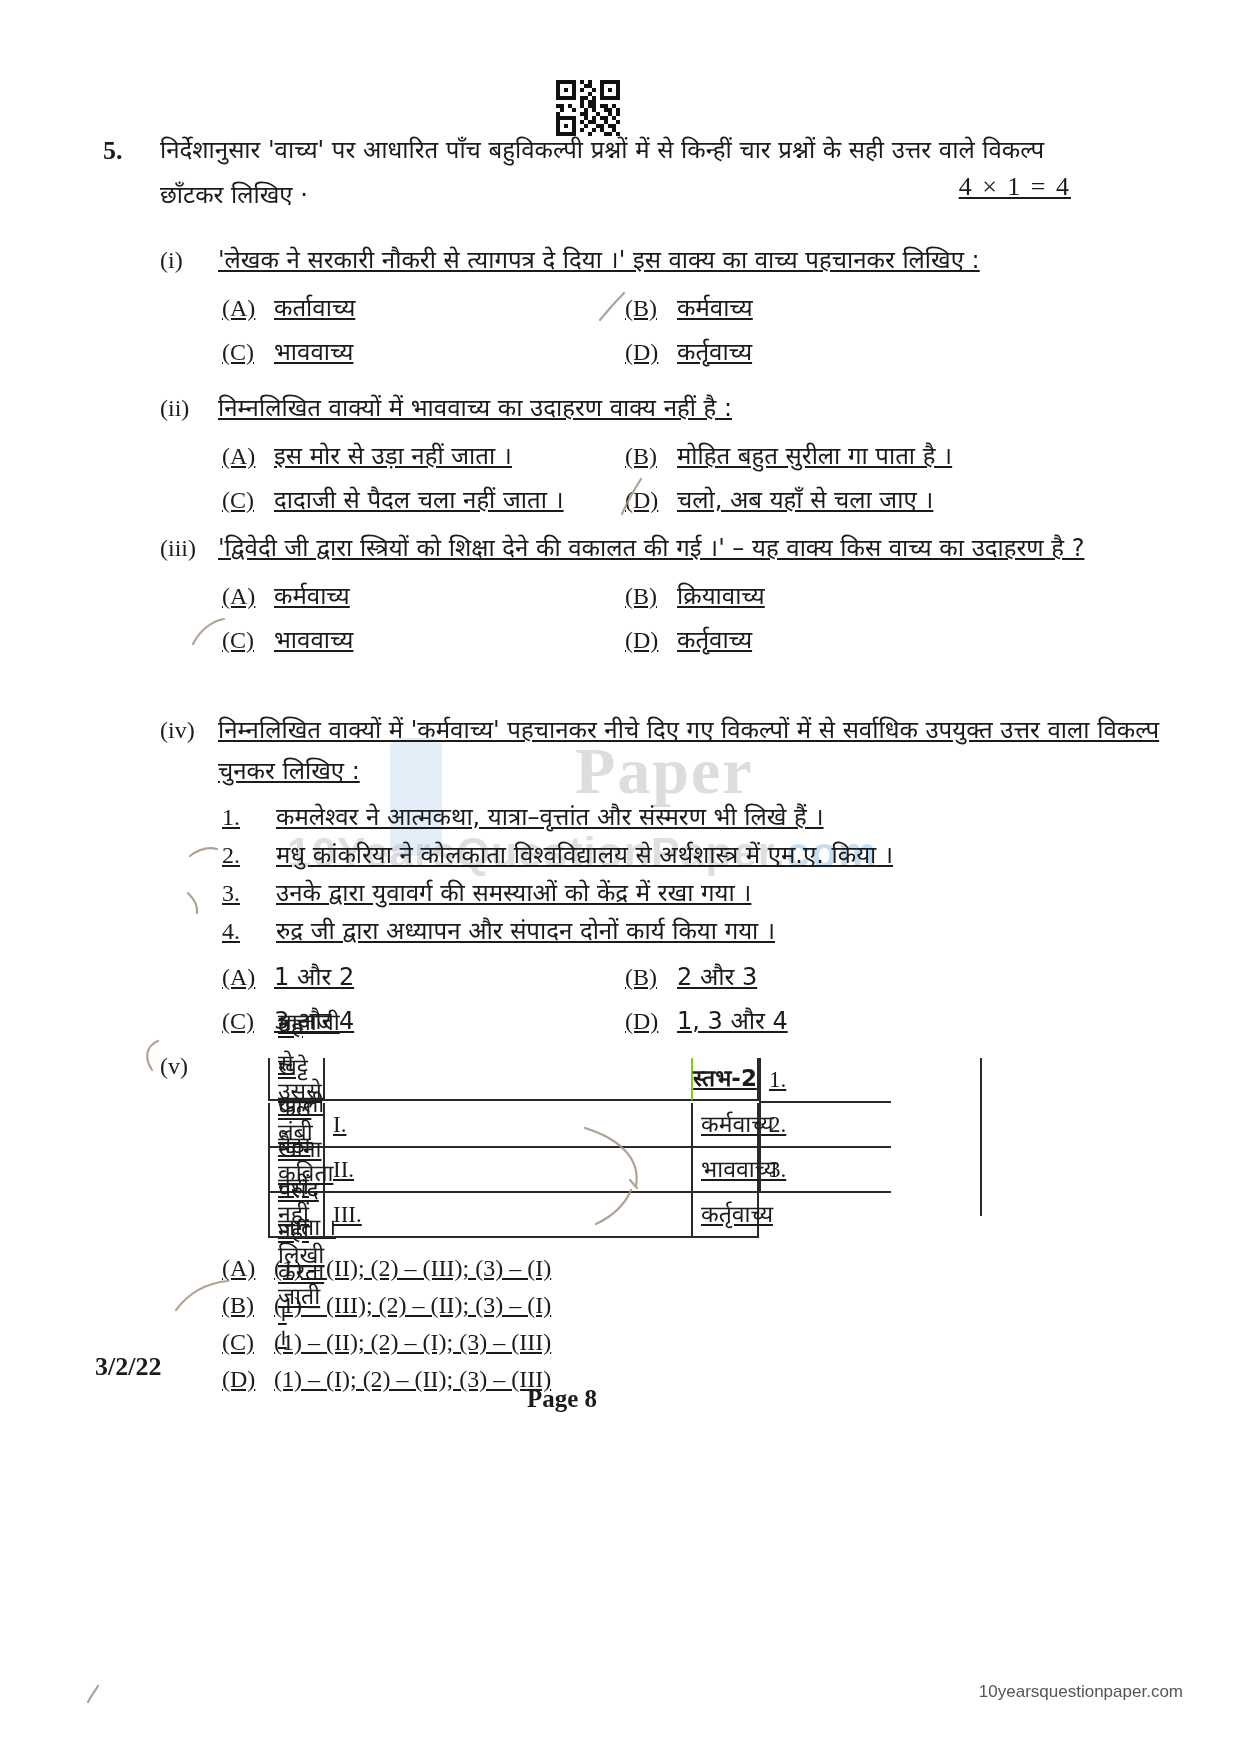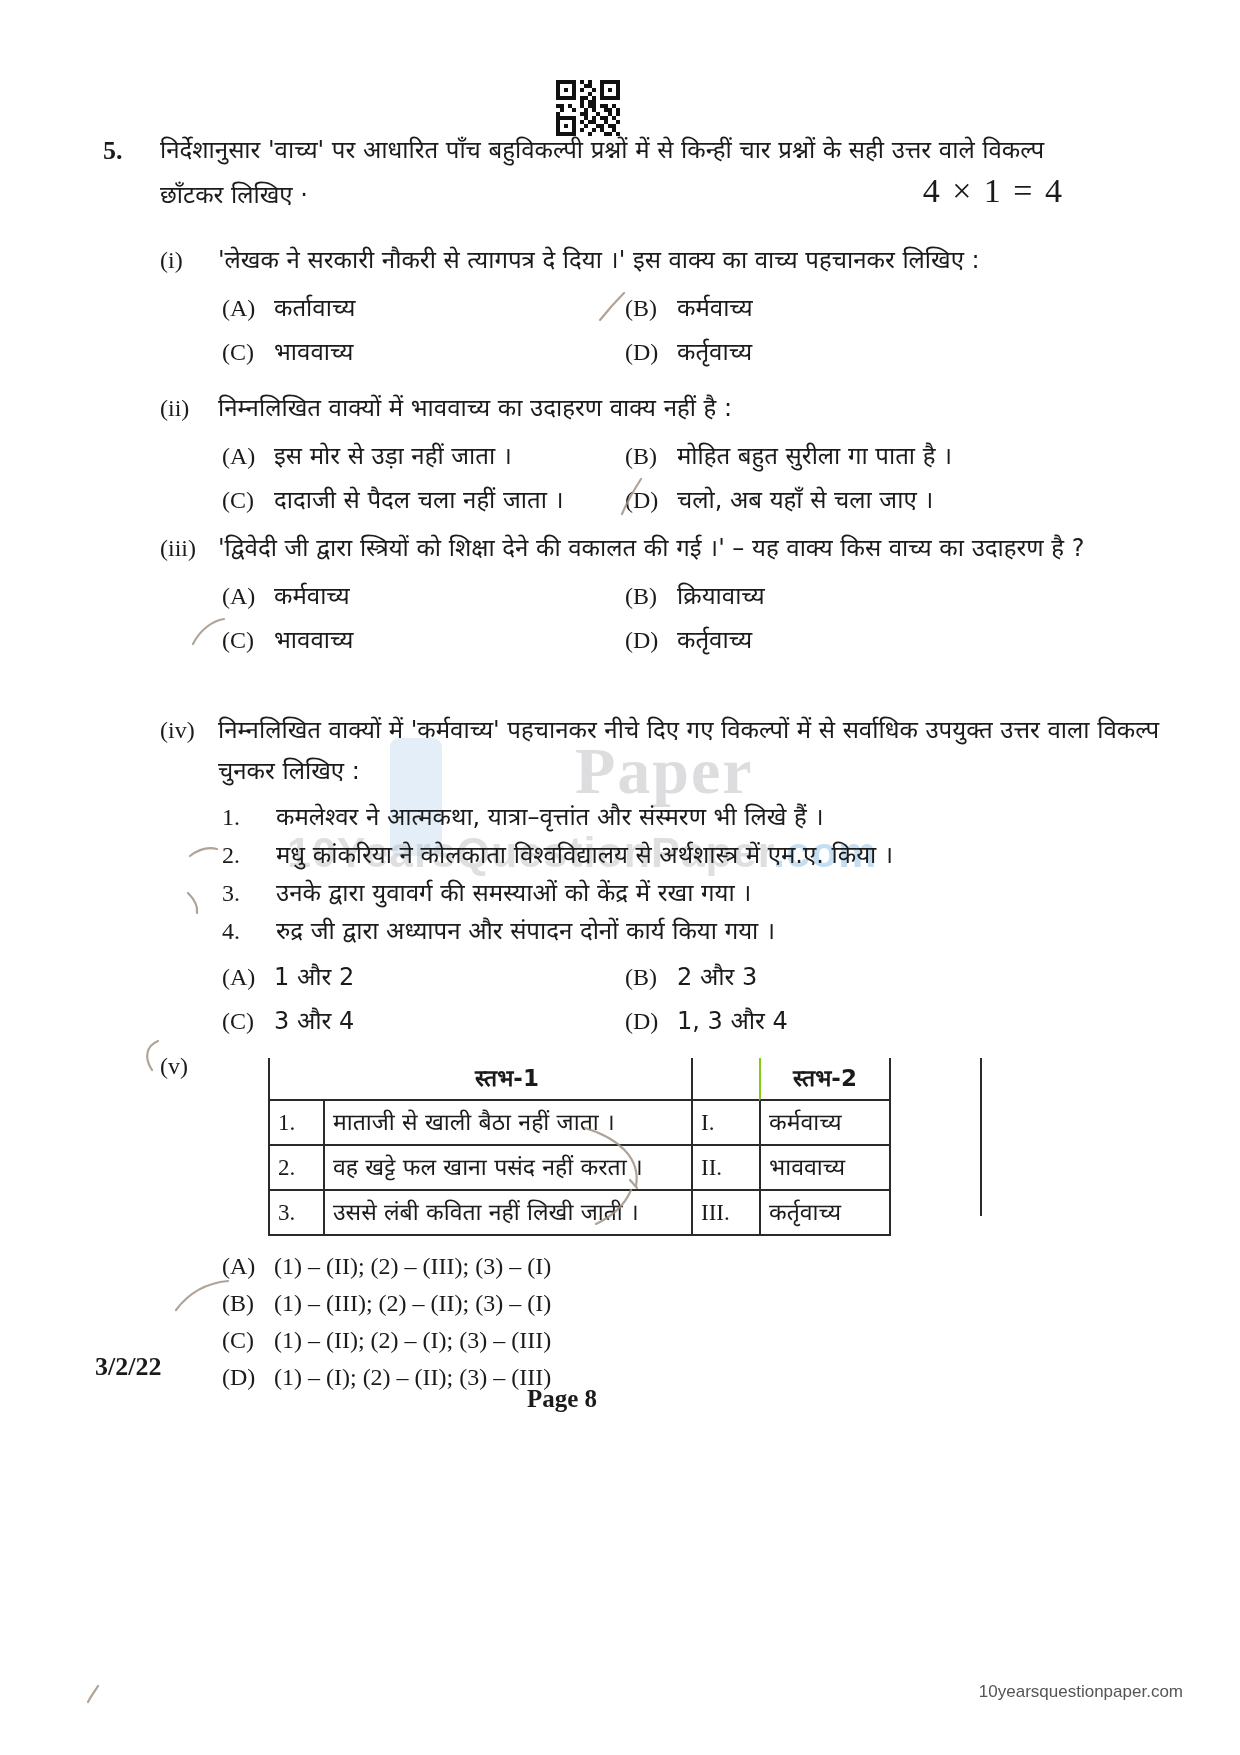--- a/index.html
+++ b/index.html
@@ -7,25 +7,25 @@
     position:relative;width:1240px;height:1755px;margin:0 auto;
     background:#ffffff;color:#1b1b1b;
     font-family:"DejaVu Sans","Liberation Sans",sans-serif;
     font-size:24px;overflow:hidden;
   }
   .serif{font-family:"Liberation Serif","DejaVu Serif",serif;}
   
   .q5-head{position:absolute;top:128px;left:103px;width:1010px;line-height:45px;}
   .q5-num{position:absolute;left:0;top:0;font-weight:600;font-family:"Liberation Serif",serif;font-size:26px;}
   .q5-intro{margin-left:57px;}
-  .marks{position:absolute;top:172px;right:176px;font-family:"Liberation Serif",serif;font-size:34px;letter-spacing:2px;}
+  .marks{position:absolute;top:172px;right:169px;font-family:"Liberation Serif",serif;font-size:26px;letter-spacing:2px;text-decoration:underline;}
   
   .part{position:absolute;left:160px;width:1000px;line-height:41px;}
   .plabel{position:absolute;left:0;top:0;font-family:"Liberation Serif",serif;font-size:24px;}
-  .pbody{margin-left:58px;}
+  .pbody{margin-left:58px;text-decoration:underline;}
   .opts2{display:grid;grid-template-columns:403px auto;row-gap:7px;margin-top:9px;margin-left:4px;}
   .opts1{margin-top:12px;margin-left:4px;}
   .opt{display:flex;align-items:baseline;line-height:37px;}
   .okey{font-family:"Liberation Serif",serif;min-width:52px;flex:0 0 auto;}
   .stmts{margin-top:6px;margin-left:4px;line-height:38px;}
   .stmt{display:flex;align-items:baseline;}
   .snum{font-family:"Liberation Serif",serif;min-width:54px;flex:0 0 auto;}
   
   .mtable-wrap{position:relative;margin:12px 0 0 50px;width:625px;}
   .mtable{display:grid;grid-template-columns:55px 368px 68px 132px;font-size:23px;}
@@ -247,21 +247,20 @@
       </div>
     </div>
   </div>
 
   <div class="part" style="top:1046px">
     <span class="plabel">(v)</span>
     <div class="pbody">
       <div class="mtable-wrap">
         <div class="mtable">
           <div class="cell hrow c1"></div>
-          <div class="cell hrow c2">स्तभ-1</div>
           <div class="cell hrow c3"></div>
           <div class="cell hrow c4">स्तभ-2</div>
 
           <div class="cell brow cnum">1.</div>
           <div class="cell brow">माताजी से खाली बैठा नहीं जाता ।</div>
           <div class="cell brow cnum">I.</div>
           <div class="cell brow c4">कर्मवाच्य</div>
 
           <div class="cell brow cnum">2.</div>
           <div class="cell brow">वह खट्टे फल खाना पसंद नहीं करता ।</div>

